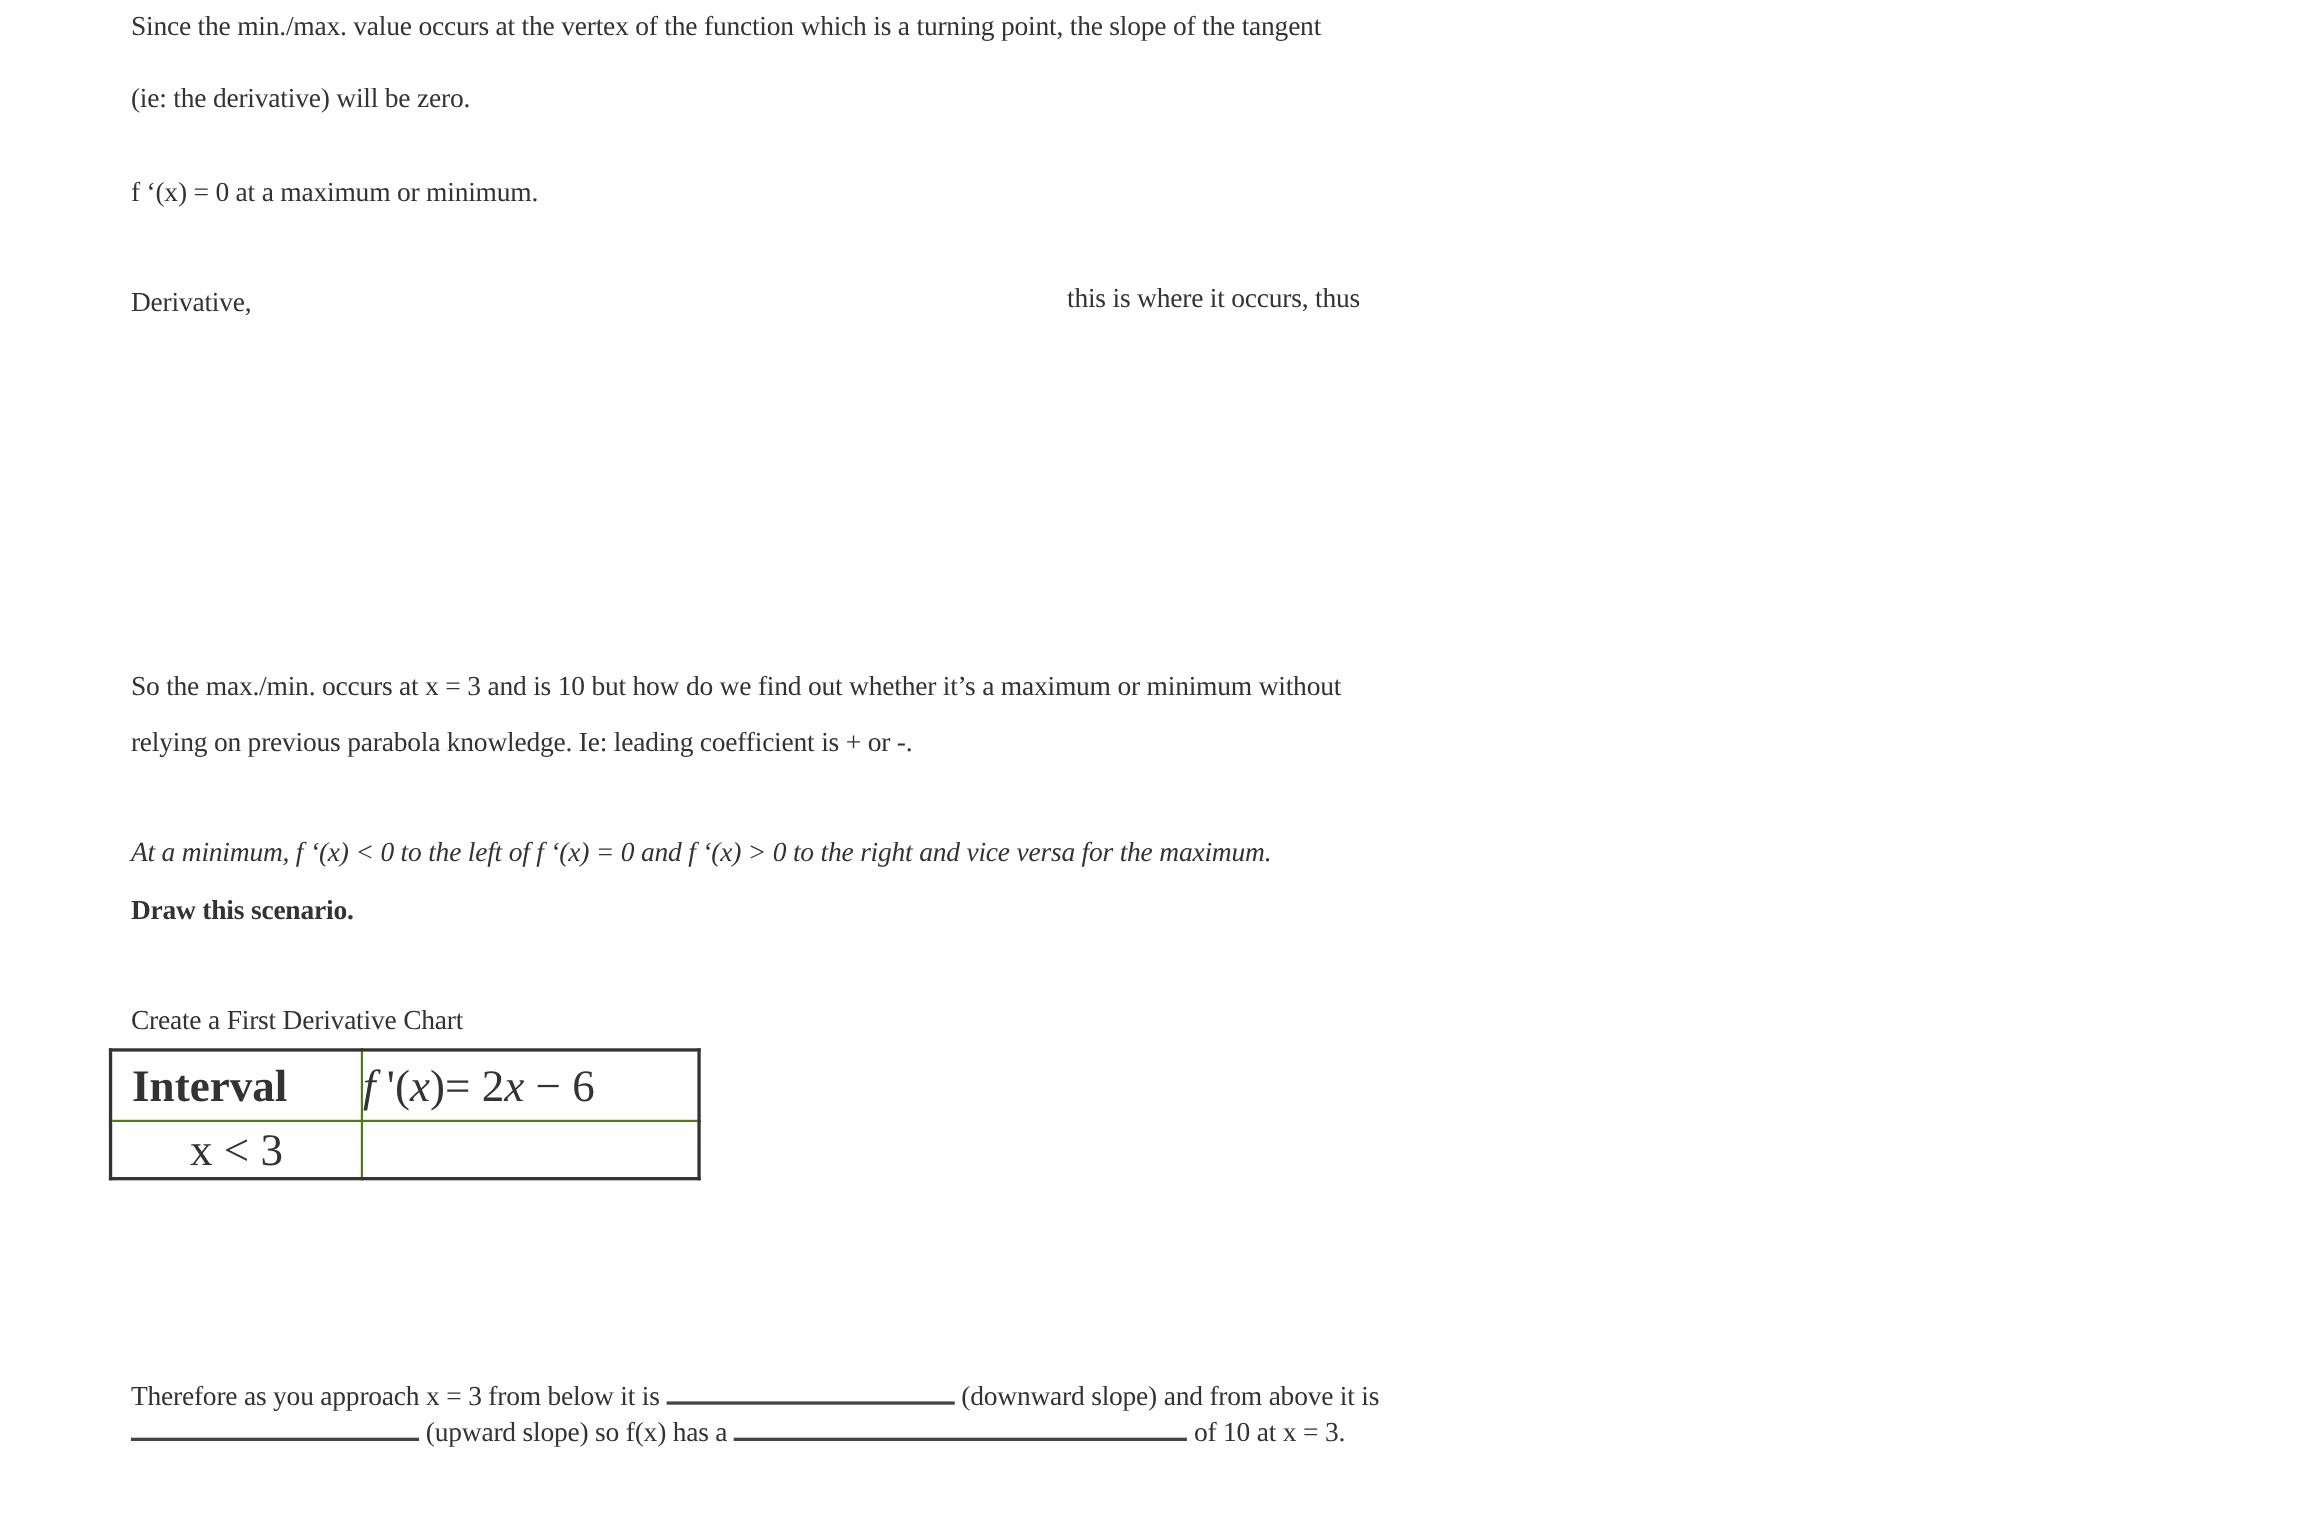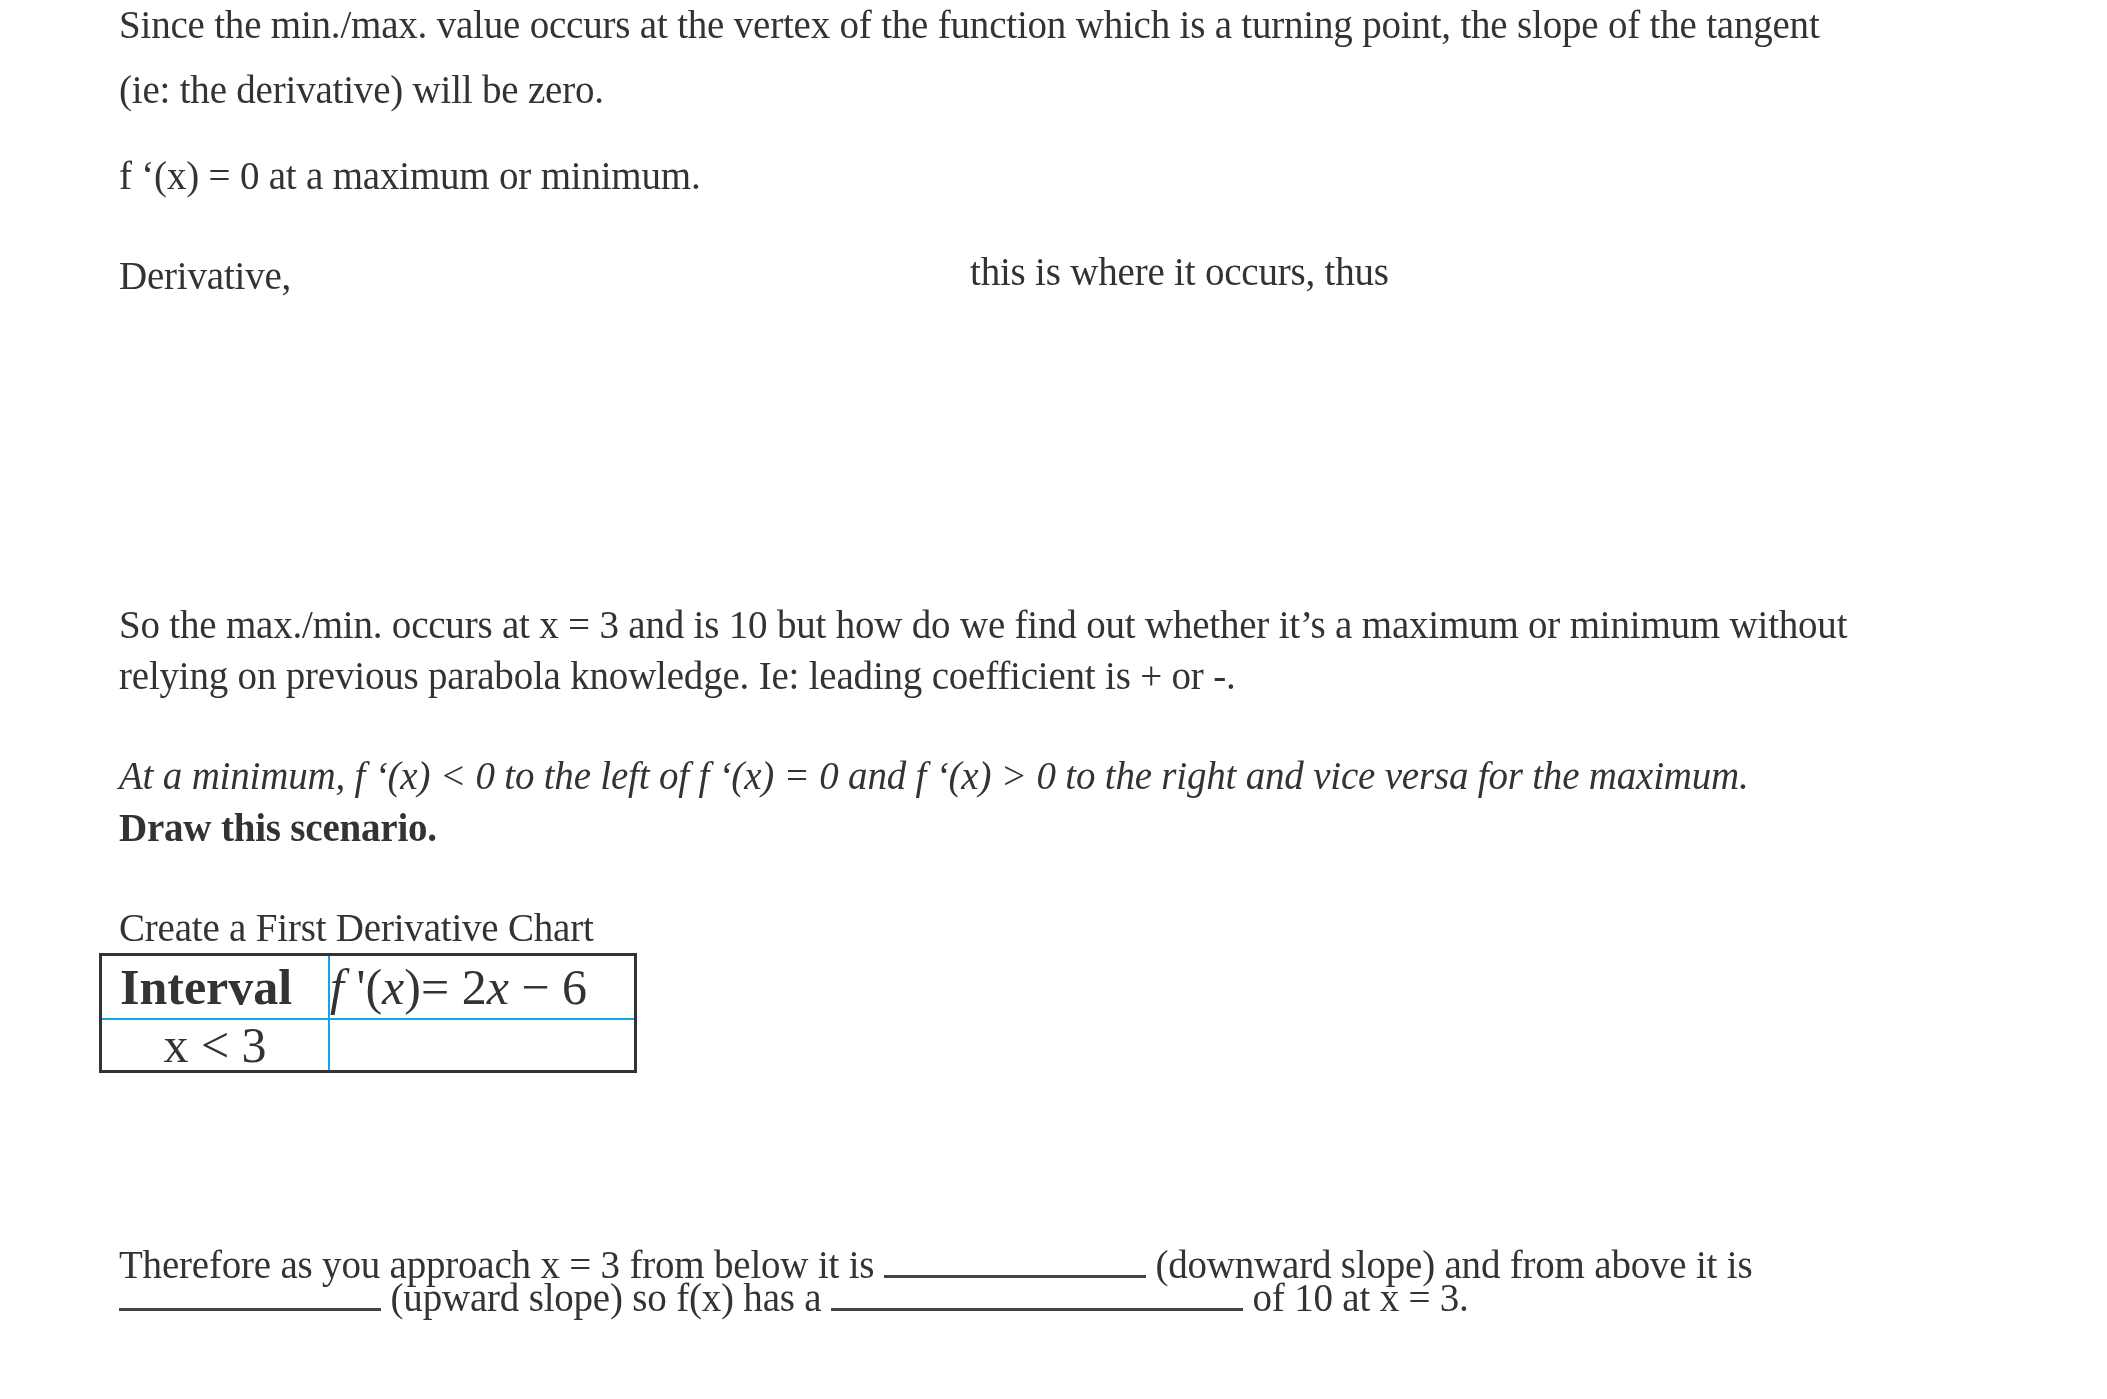--- a/index.html
+++ b/index.html
@@ -1,22 +1,22 @@
 <!DOCTYPE html>
 <html><head>
 <meta charset="utf-8">
 <style>
   html, body { margin:0; padding:0; background:#ffffff; }
   body { width:2107px; height:1399px; position:relative; overflow:hidden;
          font-family:"Liberation Serif", "DejaVu Serif", serif; color:#333333; }
-  .line { position:absolute; left:119px; font-size:39px; line-height:50px; white-space:nowrap; letter-spacing:-0.2px; }
+  .line { position:absolute; left:119px; font-size:25px; line-height:50px; white-space:nowrap; letter-spacing:-0.2px; }
   .bold { font-weight:bold; }
   .blank { display:inline-block; border-bottom:3px solid #444; height:34px; vertical-align:baseline; }
   table.chart { position:absolute; left:99px; top:953px; border-collapse:collapse; border:3px solid #333; }
-  table.chart td, table.chart th { border:2px solid #0ea5e9; font-size:50px; line-height:44px; padding:0; text-align:center; height:50px;margin-top:16px; }
+  table.chart td, table.chart th { border:2px solid #4d7c0f; font-size:41px; line-height:44px; padding:0; text-align:center; height:50px;margin-top:16px; }
   table.chart th { font-weight:bold; text-align:left; padding-left:18px; height:62px; }
   .col1 { width:208px; }
   .col2 { width:304px; }
   .mathhead { font-weight:normal !important; text-align:right; padding-left:0 !important; }
   .it { font-style:italic; }
 </style>
 </head>
 <body>
 
 <div class="line" style="top:0px;">Since the min./max. value occurs at the vertex of the function which is a turning point, the slope of the tangent</div>

